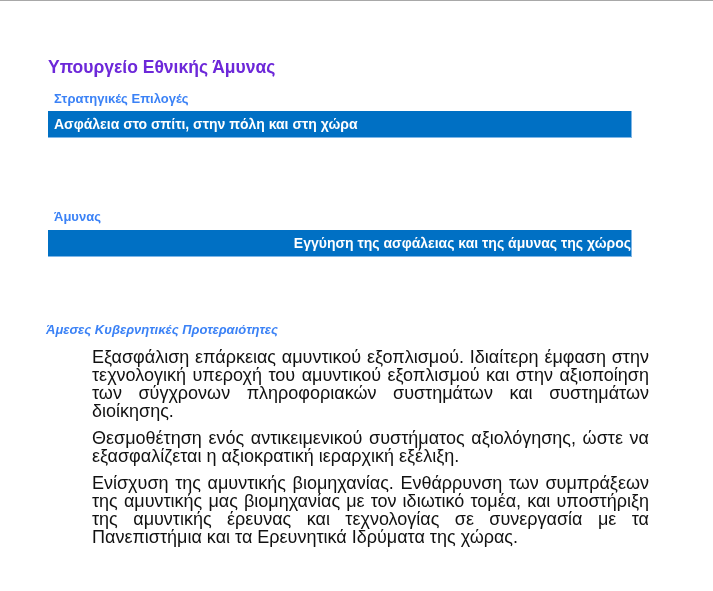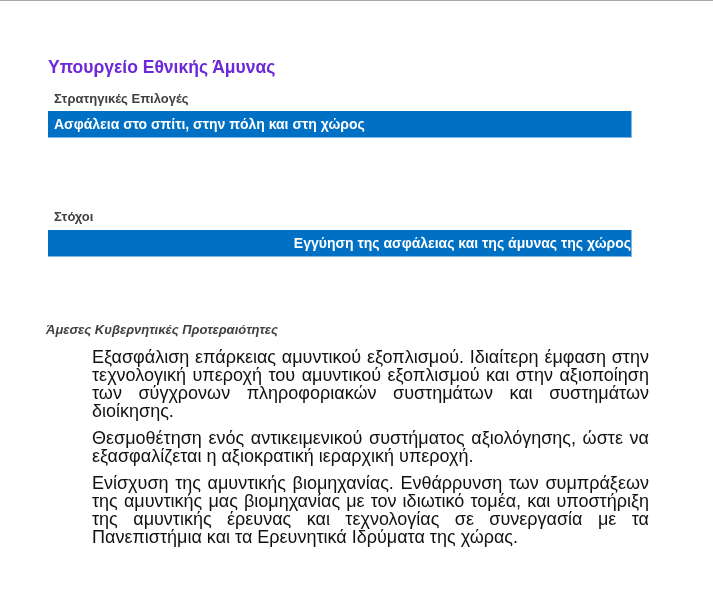--- a/index.html
+++ b/index.html
@@ -28,21 +28,21 @@
       font-size: 17.5px;
       font-weight: bold;
       color: #6d28d9;
       white-space: nowrap;
       margin-top: 27px;
     }
     .section-label {
       position: absolute;
       font-size: 13px;
       font-weight: bold;
-      color: #404040;
+      color: #3b82f6;
       white-space: nowrap;
     }
     .blue-bar {
       position: absolute;
       left: 48px;
       width: 584px;
       height: 27px;
       background: #0070c4;
       border-bottom: 1px solid #7fb6e6;
       border-right: 1px solid #7fb6e6;
@@ -69,24 +69,24 @@
     }
   </style>
 </head>
 <body>
 
 <div class="top-border"></div>
 
 <div class="page-title">Υπουργείο Εθνικής Άμυνας</div>
 
 <div class="section-label" style="left:54px; top:91px;">Στρατηγικές Επιλογές</div>
-<div class="blue-bar" style="top:111px;">Ασφάλεια στο σπίτι, στην πόλη και στη χώρος</div>
+<div class="blue-bar" style="top:111px;">Ασφάλεια στο σπίτι, στην πόλη και στη χώρα</div>
 
-<div class="section-label" style="left:54px; top:209px;">Στόχοι</div>
+<div class="section-label" style="left:54px; top:209px;">Άμυνας</div>
 <div class="blue-bar" style="top:230px;text-align:right;">Εγγύηση της ασφάλειας και της άμυνας της χώρος</div>
 
 <div class="section-label" style="left:46px; top:322px;font-style:italic;">Άμεσες Κυβερνητικές Προτεραιότητες</div>
 
 <div class="priorities">
   <p class="priority-para">Εξασφάλιση επάρκειας αμυντικού εξοπλισμού. Ιδιαίτερη έμφαση στην τεχνολογική υπεροχή του αμυντικού εξοπλισμού και στην αξιοποίηση των σύγχρονων πληροφοριακών συστημάτων και συστημάτων διοίκησης.</p>
-  <p class="priority-para">Θεσμοθέτηση ενός αντικειμενικού συστήματος αξιολόγησης, ώστε να εξασφαλίζεται η αξιοκρατική ιεραρχική υπεροχή.</p>
+  <p class="priority-para">Θεσμοθέτηση ενός αντικειμενικού συστήματος αξιολόγησης, ώστε να εξασφαλίζεται η αξιοκρατική ιεραρχική εξέλιξη.</p>
   <p class="priority-para">Ενίσχυση της αμυντικής βιομηχανίας. Ενθάρρυνση των συμπράξεων της αμυντικής μας βιομηχανίας με τον ιδιωτικό τομέα, και υποστήριξη της αμυντικής έρευνας και τεχνολογίας σε συνεργασία με τα Πανεπιστήμια και τα Ερευνητικά Ιδρύματα της χώρας.</p>
 </div>
 
 </body></html>

